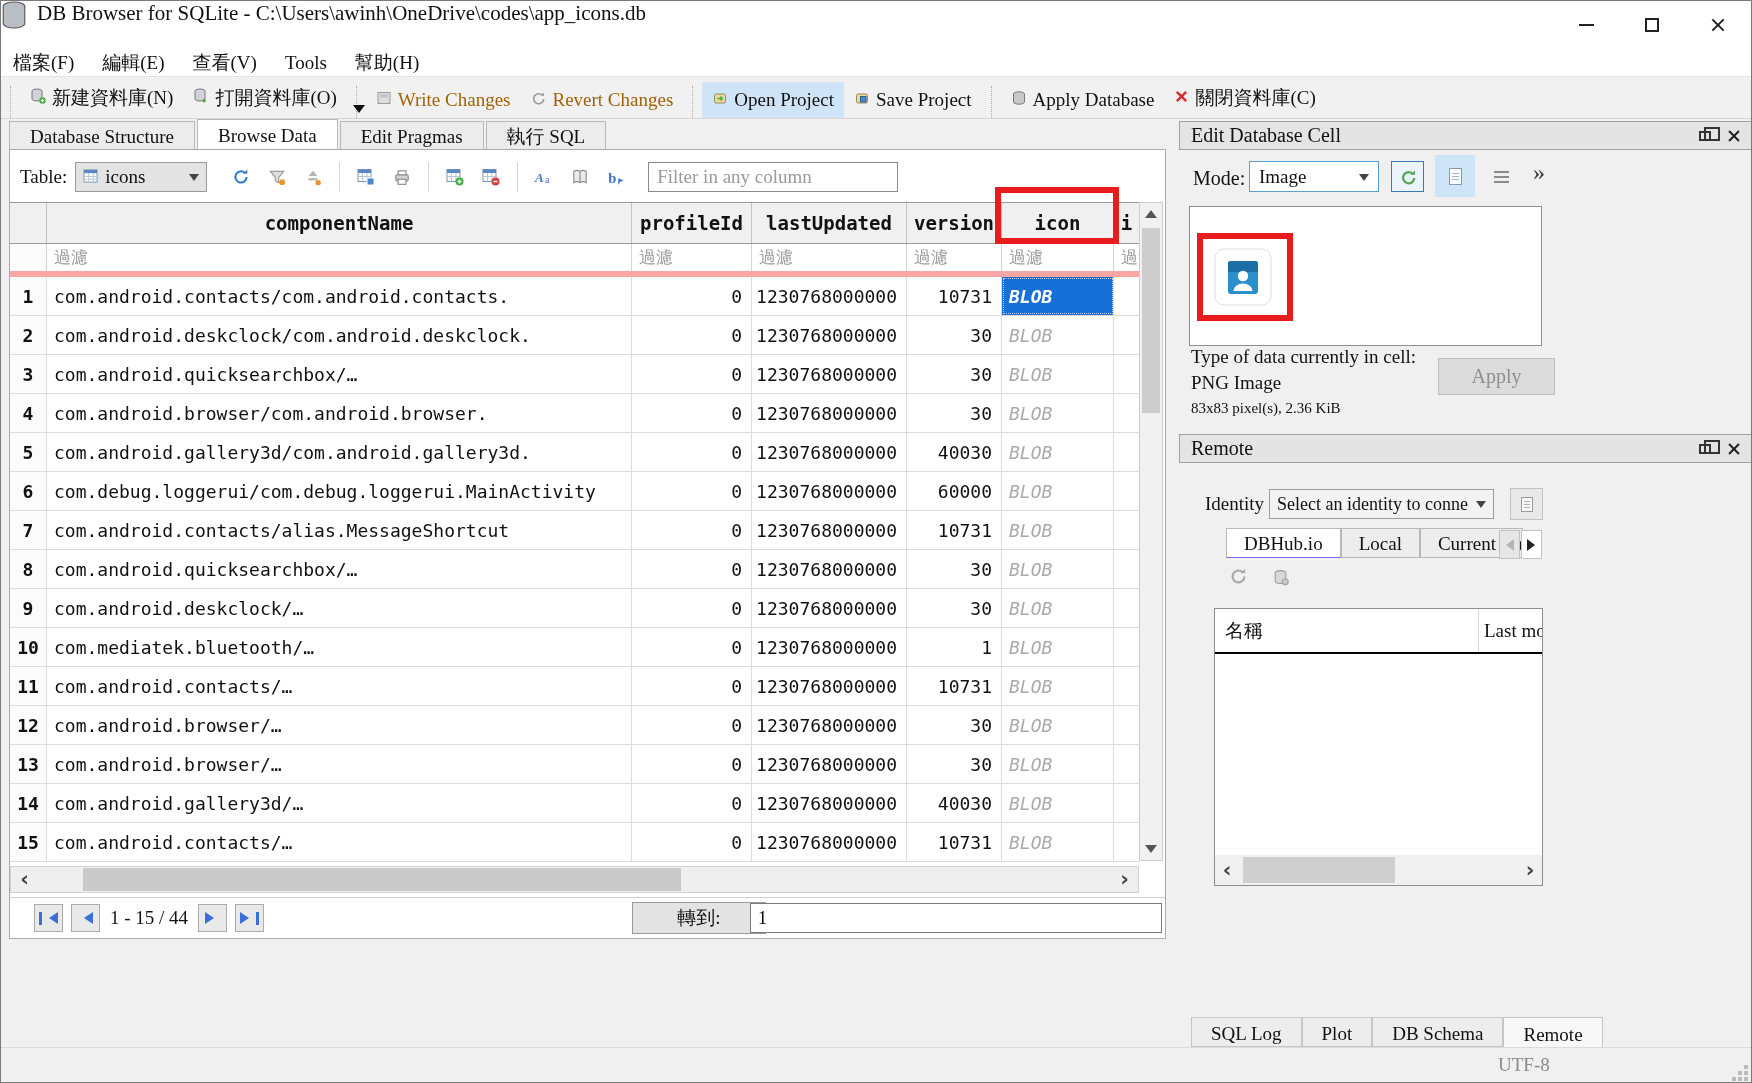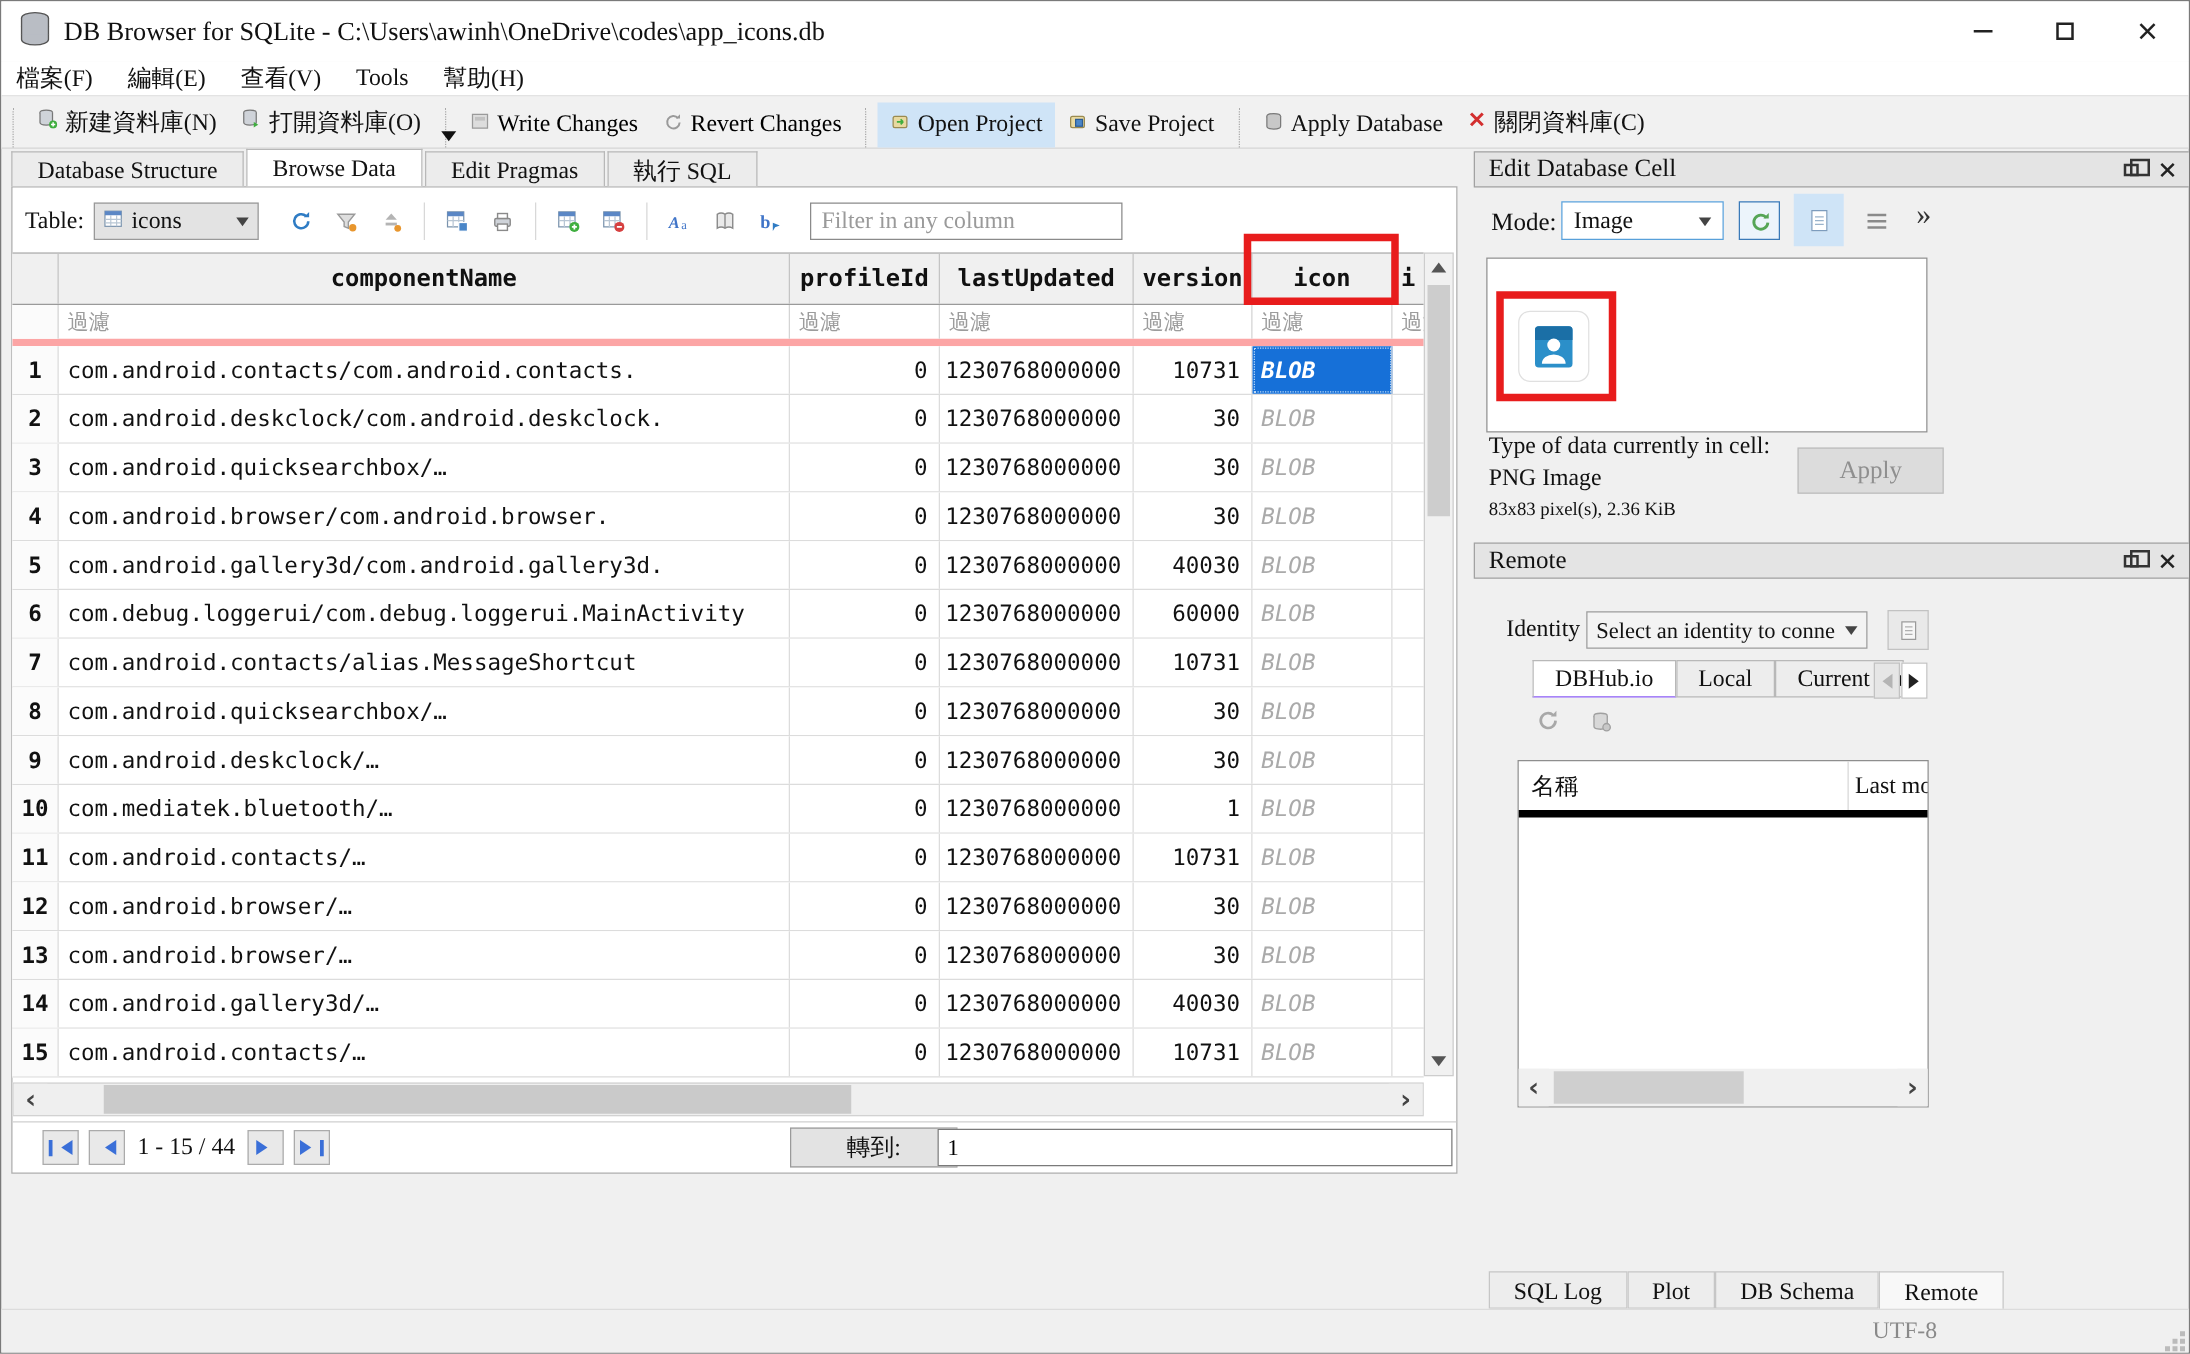--- a/index.html
+++ b/index.html
@@ -1,37 +1,37 @@
 <!DOCTYPE html>
 <html><head>
 <meta charset="utf-8">
 <style>
   *{box-sizing:border-box;margin:0;padding:0}
   body{background:#888;font-family:"Liberation Serif",serif}
   #app{position:relative;width:1752px;height:1083px;background:#f0f0f0;color:#111;overflow:hidden;border:1px solid #7a7a7a}
 
   
-  .titlebar{position:absolute;left:0;top:0;width:100%;height:48px;background:#fff;display:flex;align-items:center;padding-left:14px}
+  .titlebar{position:absolute;left:0;top:0;width:100%;height:48px;background:#fff;display:flex;}
   .title-text{font-size:21px;margin-left:10px;white-space:nowrap}
   .win-controls{position:absolute;right:0;top:0;height:48px;display:flex}
   .win-btn{width:66px;height:48px;display:flex;align-items:center;justify-content:center}
   .glyph-min{width:15px;height:2px;background:#222}
   .glyph-max{width:14px;height:14px;border:2px solid #222}
   .glyph-x{position:relative;width:16px;height:16px}
   .glyph-x::before,.glyph-x::after{content:'';position:absolute;left:7px;top:0;width:2px;height:16px;background:#222}
   .glyph-x::before{transform:rotate(45deg)}.glyph-x::after{transform:rotate(-45deg)}
 
   
   .menubar{position:absolute;top:48px;left:0;width:100%;height:27px;background:#fff;display:flex;align-items:center;gap:28px;padding-left:12px;font-size:19px}
 
   
   .toolbar{position:absolute;top:75px;left:0;width:100%;height:43px;background:#f1f1f1;border-top:1px solid #e3e3e3;border-bottom:1px solid #d5d5d5;display:flex;align-items:flex-end;font-size:19px}
   .tb-btn{display:flex;align-items:center;gap:6px;padding:7px 10px;white-space:nowrap}
   .tb-sep{width:1px;height:32px;border-left:1px dotted #aaa;margin:0 9px}
-  .disabled{color:#000000}
+  .disabled{color:#a16207}
   .tb-highlight{background:#cfe4f7}
   .mini{display:inline-block;flex:0 0 auto}
   .open-db-arrow{position:absolute;left:352px;top:104px;width:0;height:0;border:6px solid transparent;border-top:8px solid #111}
 
   
   .maintabs{position:absolute;top:120px;left:8px;display:flex;font-size:19px;z-index:4}
   .mtab{padding:3px 20px 0;border:1px solid #b8b8b8;border-bottom:none;background:#ececec;margin-right:2px;height:28px;display:flex;align-items:center}
   .mtab.active{background:#fff;height:30px;margin-top:-2px;z-index:5}
 
   
@@ -124,21 +124,21 @@
   .rtab{padding:2px 17px 0;border:1px solid #b8b8b8;background:#ededed;height:30px;display:flex;align-items:center}
   .rtab.active{background:#fff;border-bottom:1px solid #8b5cf6;z-index:2}
   .rtab.clip{max-width:103px;overflow:hidden;white-space:nowrap}
   .rtab-scroll{position:absolute;top:529px;width:21px;height:29px;background:#e6e6e6;border:1px solid #c2c2c2;display:flex;align-items:center;justify-content:center}
   .tri-l-gray{width:0;height:0;border:6px solid transparent;border-right:8px solid #b4b4b4;margin-left:-5px}
   .tri-r-black{width:0;height:0;border:6px solid transparent;border-left:8px solid #222;margin-right:-5px}
 
   .ricons{position:absolute;left:1228px;top:566px;display:flex;gap:24px;align-items:center}
 
   .rlist{position:absolute;left:1213px;top:607px;width:329px;height:278px;background:#fff;border:1px solid #8e8e8e}
-  .rlist-head{display:flex;height:45px;border-bottom:6px solid #000000;font-size:19px;align-items:center}
+  .rlist-head{display:flex;height:45px;border-bottom:2px solid #000000;font-size:19px;align-items:center}
   .rl-c1{width:264px;padding-left:10px;border-right:1px solid #d8d8d8;height:100%;display:flex;align-items:center}
   .rl-c2{flex:1;padding-left:5px;overflow:hidden;white-space:nowrap;height:100%;display:flex;align-items:center}
   .rlist-scroll{position:absolute;left:0;bottom:0;width:100%;height:30px;background:#f0f0f0;display:flex;align-items:center}
   .rls-thumb{position:absolute;left:28px;top:2px;width:152px;height:26px;background:#cfcfcf}
 
   .btabs{position:absolute;left:1190px;top:1016px;display:flex;font-size:19px}
   .btab{padding:3px 19px 0;border:1px solid #c6c6c6;background:#ededed;height:30px;display:flex;align-items:center}
   .btab.active{background:#f8f8f8;border-bottom:none;height:32px}
 
   .statusbar{position:absolute;left:0;top:1046px;width:100%;height:37px;background:#f0f0f0;border-top:1px solid #dcdcdc}

